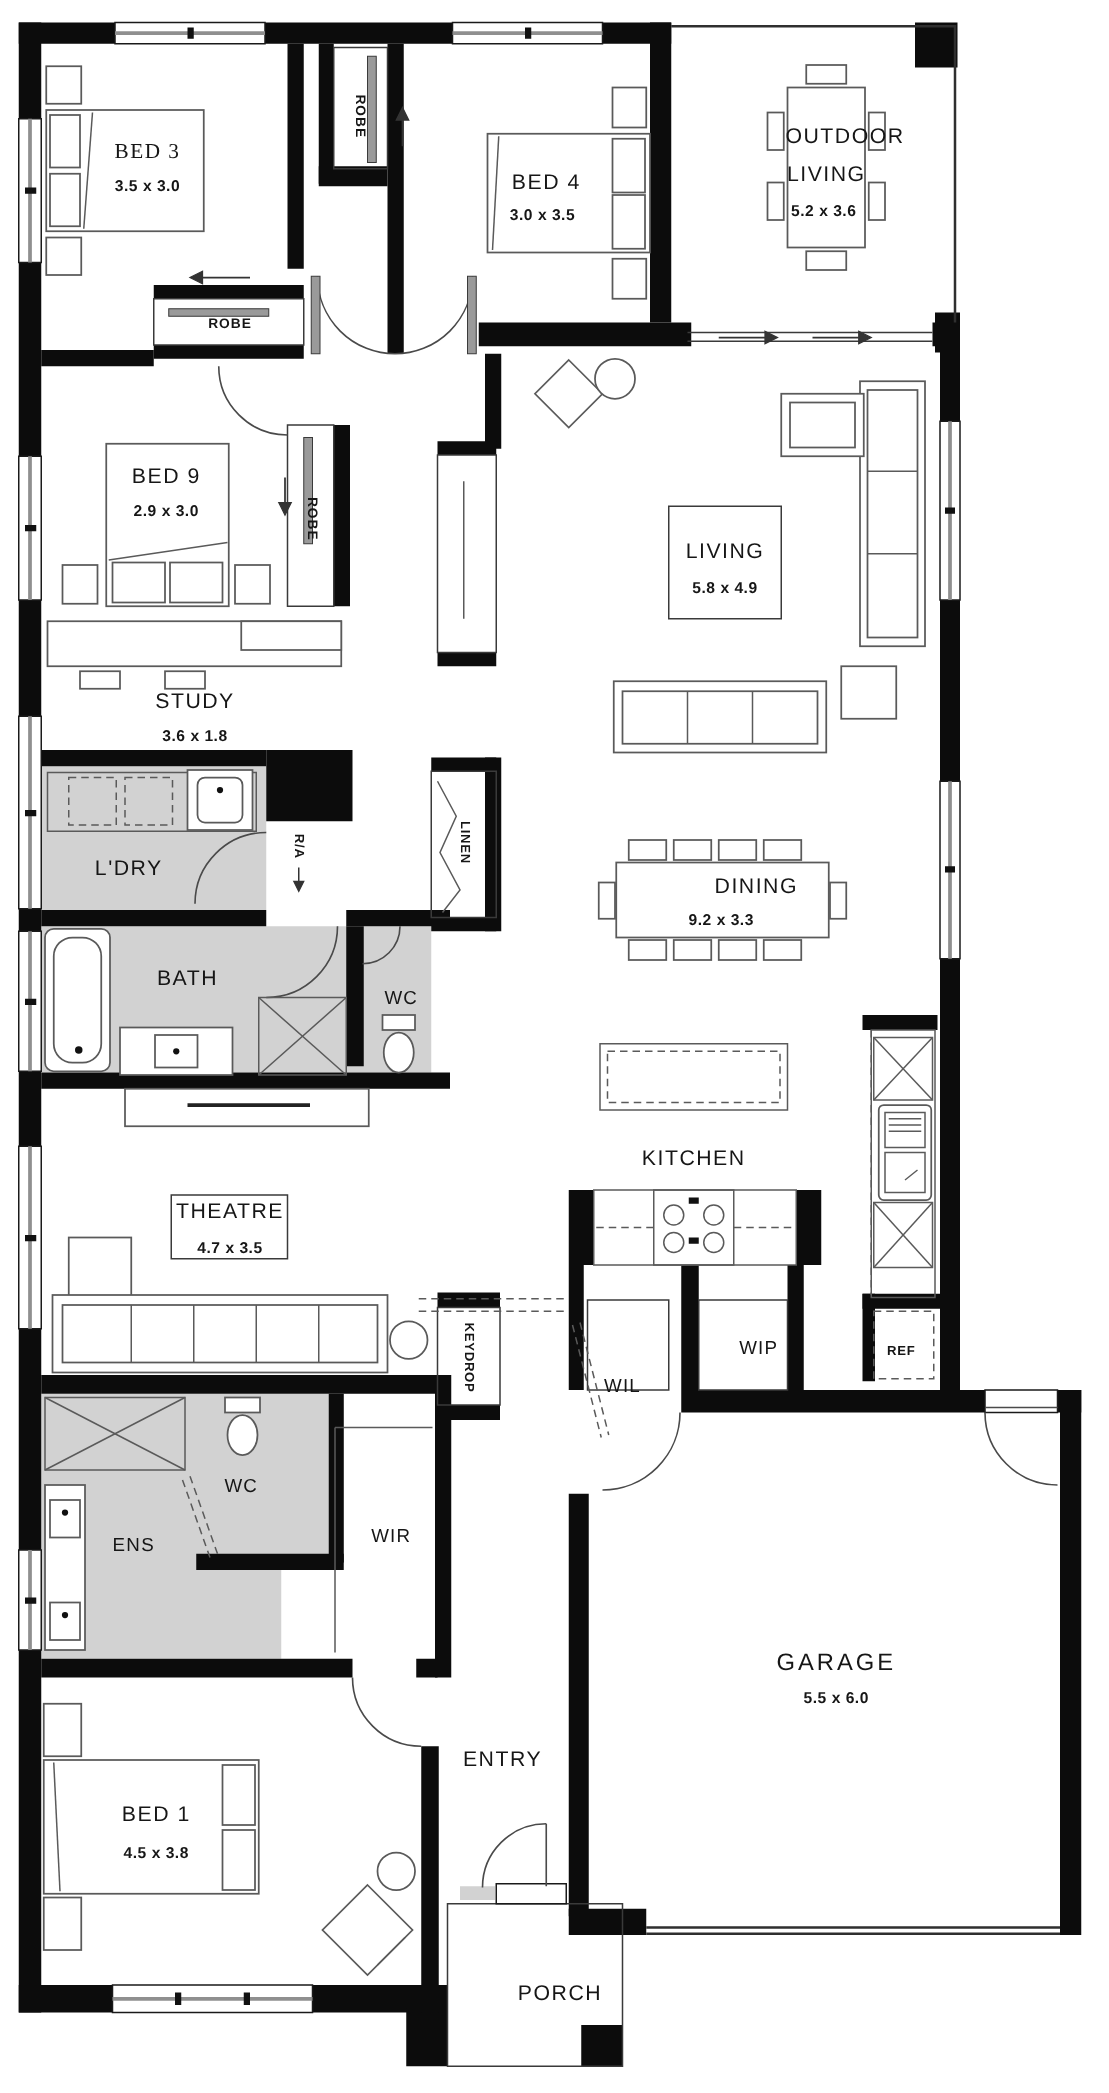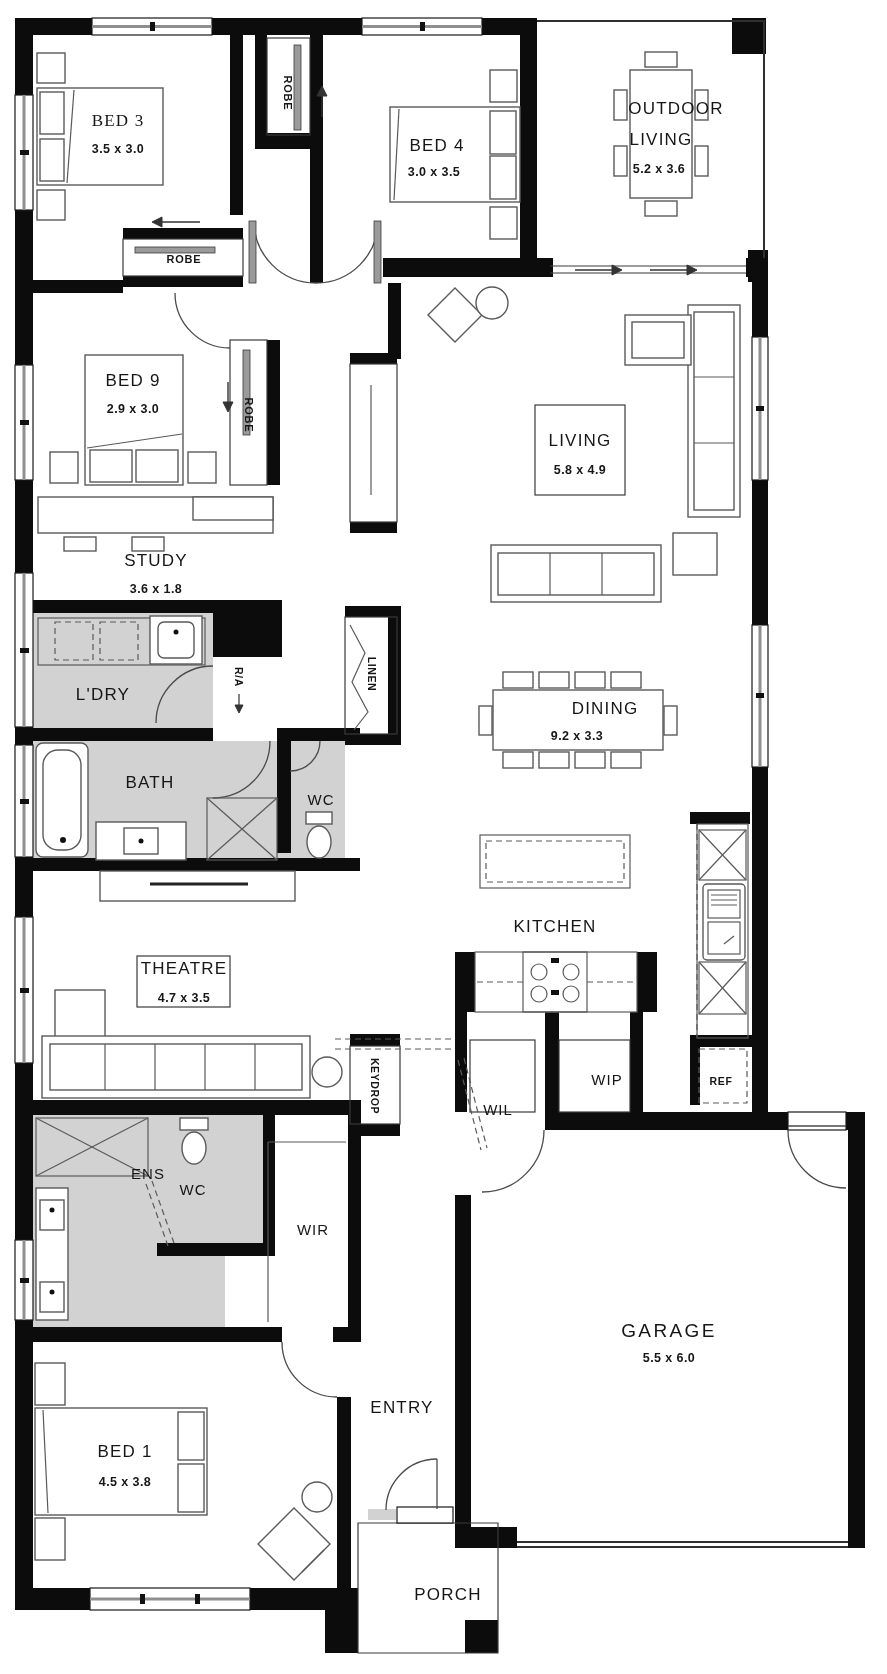--- a/index.html
+++ b/index.html
@@ -443,21 +443,21 @@
   <div class="lbl room" style="left:184px;top:969px;">THEATRE</div>
   <div class="lbl dims" style="left:184px;top:998px;">4.7 x 3.5</div>
 
   <div class="lbl v tiny" style="left:375px;top:1086px;">KEYDROP</div>
 
   <div class="lbl mid" style="left:498px;top:1081px;margin-top:28px;">WIL</div>
   <div class="lbl mid" style="left:607px;top:1079px;">WIP</div>
   <div class="lbl tiny" style="left:721px;top:1081px;">REF</div>
 
   <div class="lbl mid" style="left:193px;top:1189px;">WC</div>
-  <div class="lbl mid" style="left:107px;top:1173px;margin-left:41px;">ENS</div>
+  <div class="lbl mid" style="left:107px;top:1236px;">ENS</div>
   <div class="lbl mid" style="left:313px;top:1229px;">WIR</div>
 
   <div class="lbl room lg" style="left:669px;top:1331px;">GARAGE</div>
   <div class="lbl dims" style="left:669px;top:1358px;">5.5 x 6.0</div>
 
   <div class="lbl room" style="left:125px;top:1452px;">BED 1</div>
   <div class="lbl dims" style="left:125px;top:1482px;">4.5 x 3.8</div>
 
   <div class="lbl room" style="left:402px;top:1408px;">ENTRY</div>
   <div class="lbl room" style="left:424px;top:1595px;margin-left:24px;">PORCH</div>

